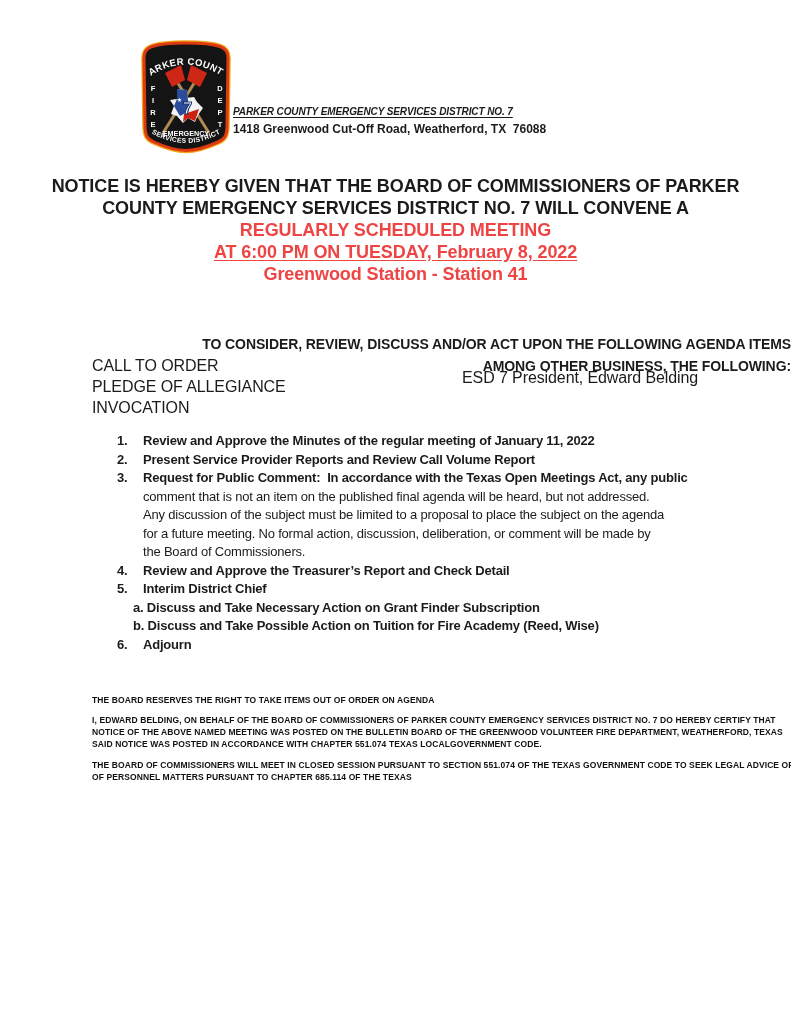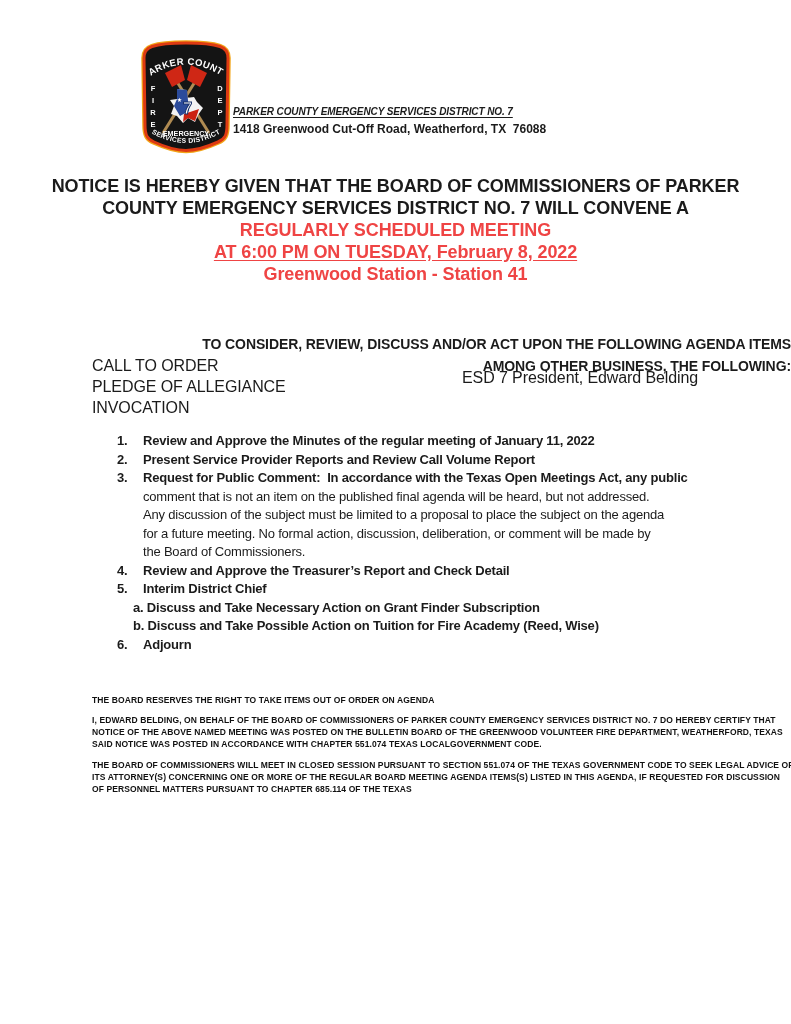--- a/index.html
+++ b/index.html
@@ -169,18 +169,17 @@
     </p>
     <p class="para">
       </p>
       <div class="line">I, EDWARD BELDING, ON BEHALF OF THE BOARD OF COMMISSIONERS OF PARKER COUNTY EMERGENCY SERVICES DISTRICT NO. 7 DO HEREBY CERTIFY THAT</div>
       <div class="line">NOTICE OF THE ABOVE NAMED MEETING WAS POSTED ON THE BULLETIN BOARD OF THE GREENWOOD VOLUNTEER FIRE DEPARTMENT, WEATHERFORD, TEXAS</div>
       <div class="line">SAID NOTICE WAS POSTED IN ACCORDANCE WITH CHAPTER 551.074 TEXAS LOCALGOVERNMENT CODE.</div>
     <p></p>
     <p class="para">
       </p>
       <div class="line">THE BOARD OF COMMISSIONERS WILL MEET IN CLOSED SESSION PURSUANT TO SECTION 551.074 OF THE TEXAS GOVERNMENT CODE TO SEEK LEGAL ADVICE OF</div>
-      <div class="line">ITS ATTORNEY(S) CONCERNING ONE OR MORE OF THE REGULAR BOARD MEETING AGENDA ITEMS(S) LISTED IN THIS AGENDA, IF REQUESTED FOR DISCUSSION</div>
       <div class="line">OF PERSONNEL MATTERS PURSUANT TO CHAPTER 685.114 OF THE TEXAS</div>
     <p></p>
   </div>
 
 </div>
 
 </body></html>

